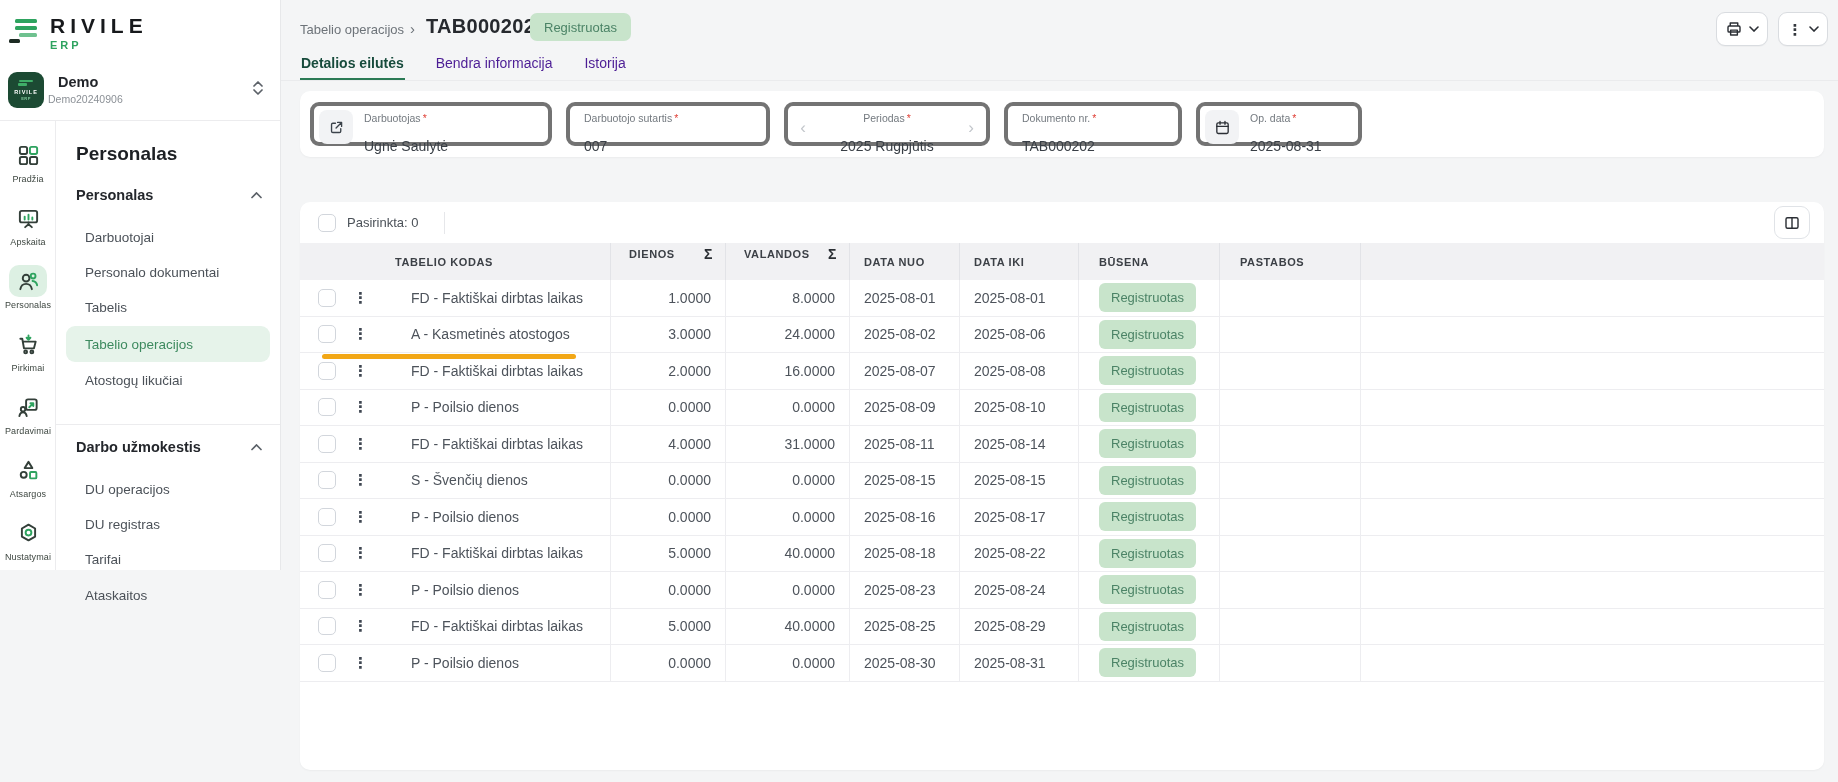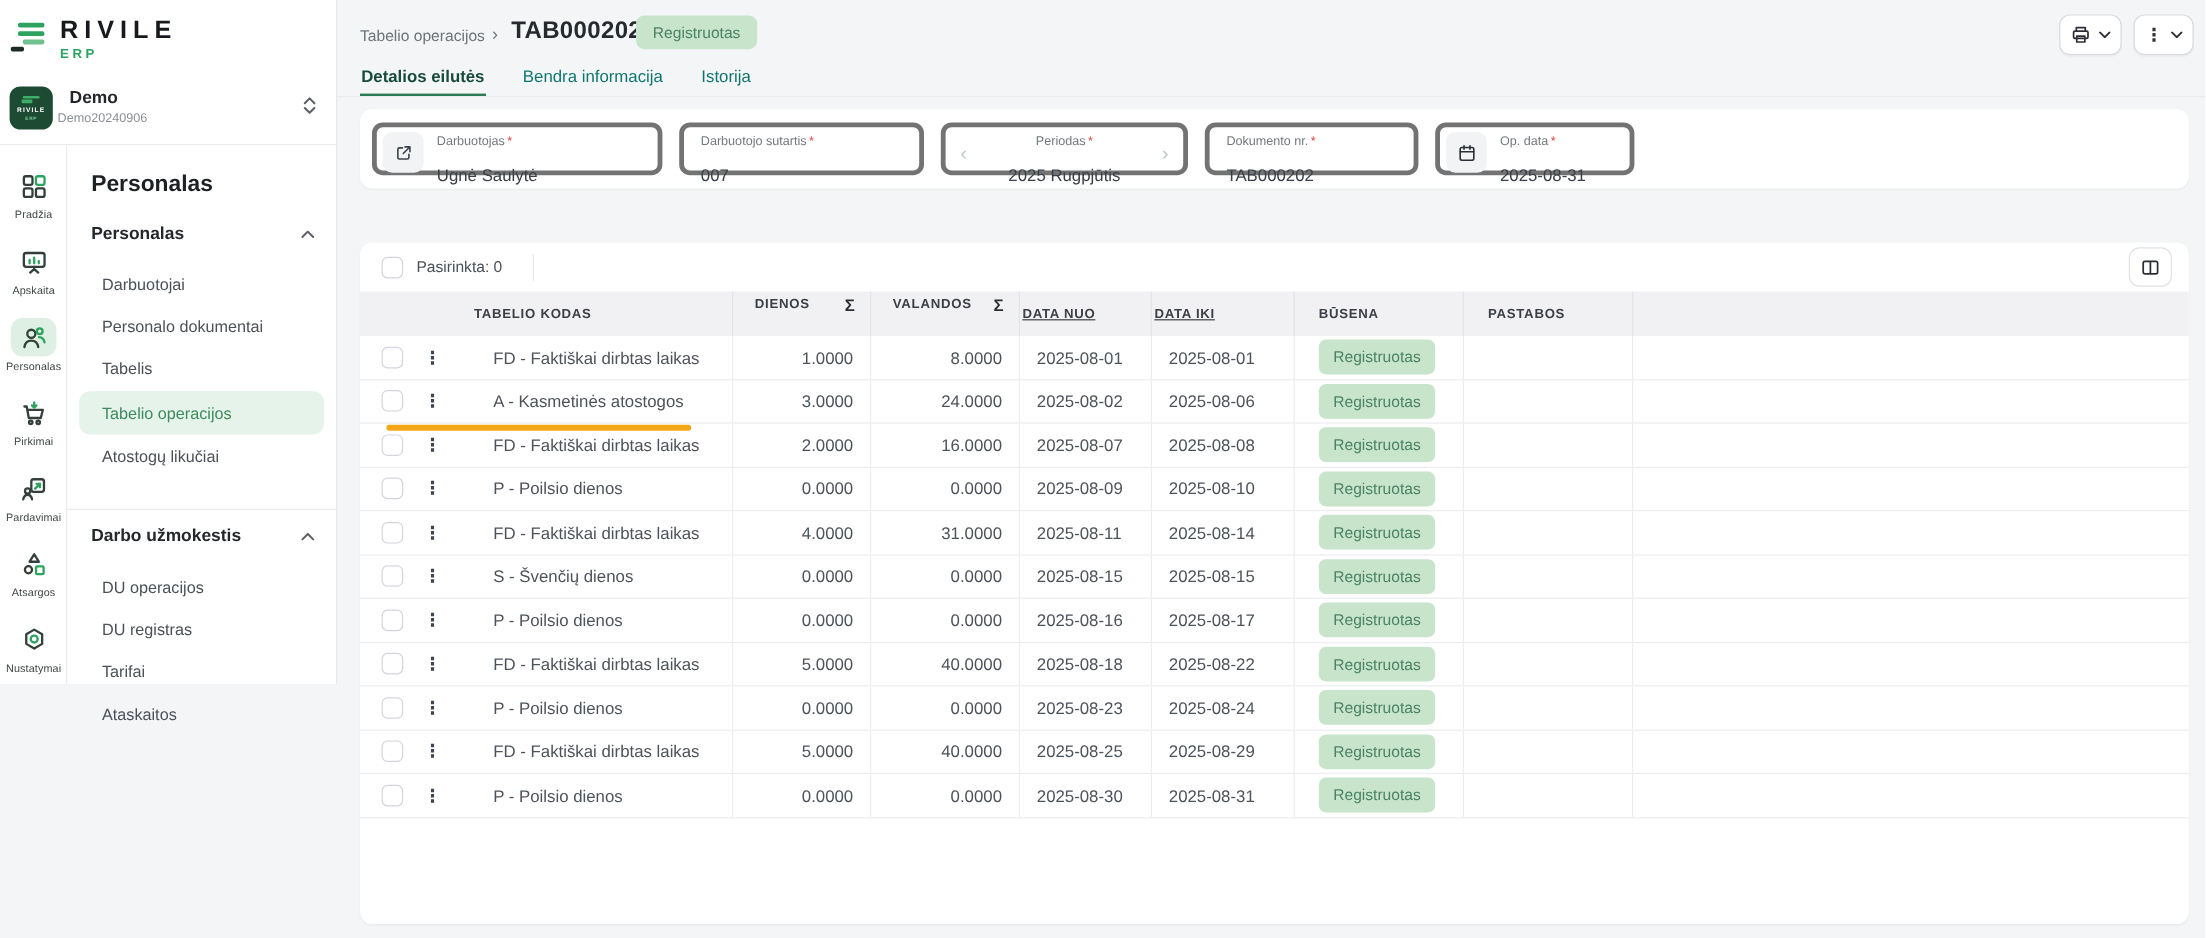--- a/index.html
+++ b/index.html
@@ -43,21 +43,21 @@
   .crumb-sep { position:absolute; left:410px; top:20px; font-size:15px; color:#6d7379; }
   .page-title { position:absolute; left:426px; top:15px; font-size:20px; font-weight:800; color:#26292e; letter-spacing:.3px; }
   .title-chip { position:absolute; left:530px; top:13px; height:28px; padding:0 14px; display:flex; align-items:center; background:#c8e4cb; color:#4b8366; font-size:13px; border-radius:7px; }
   .hdr-btn { position:absolute; top:12px; height:34px; background:#fff; border:1px solid #d9dce0; border-radius:9px; display:flex; align-items:center; justify-content:center; gap:6px; cursor:pointer; box-shadow:0 1px 1px rgba(0,0,0,.03); }
   .hdr-btn.print { left:1716px; width:52px; }
   .hdr-btn.more { left:1778px; width:50px; }
   .kebab-glyph { font-size:15px; font-weight:700; color:#33373d; line-height:1; }
 
   
   .tabs { position:absolute; left:281px; right:0; top:48px; height:33px; display:flex; gap:30px; padding-left:19px; border-bottom:1px solid #eaebed; }
-  .tab { display:flex; align-items:center; font-size:14px; color:#0f766e; cursor:pointer; border-bottom:2.5px solid transparent; padding:0 1px; }
+  .tab { display:flex; align-items:center; font-size:14px; color:#4c1d95; cursor:pointer; border-bottom:2.5px solid transparent; padding:0 1px; }
   .tab.active { color:#174b3c; font-weight:700; border-bottom-color:#2b7a55; }
 
   
   .fields-card { position:absolute; left:300px; top:91px; width:1524px; height:66px; background:#fff; border-radius:10px; box-shadow:0 1px 2px rgba(0,0,0,.04); }
   .fbox { position:absolute; top:11px; height:44px; border:4px solid #737373; border-radius:9px; background:#fff; cursor:pointer; }
   .fbox .fico { position:absolute; left:5px; top:4px; width:34px; height:34px; background:#f2f3f5; border-radius:8px; display:flex; align-items:center; justify-content:center; }
   .ftext { position:absolute; top:6px; left:14px; right:8px; }
   .fbox.hasico .ftext { left:50px; }
   .flabel { font-size:10.5px; color:#73797f; white-space:nowrap; }
   .freq { color:#e0443a; margin-left:2px; }
@@ -74,21 +74,21 @@
   .tb-div { width:1px; height:22px; background:#e6e7ea; margin-left:25px; }
   .cols-btn { position:absolute; right:14px; top:4px; width:36px; height:33px; border:1px solid #e0e3e7; border-radius:9px; background:#fff; display:flex; align-items:center; justify-content:center; cursor:pointer; }
 
   .tgrid { display:grid; grid-template-columns:310px 115px 124px 110px 119px 141px 141px minmax(0,1fr); }
   .thead { height:37px; background:#f1f1f3; }
   .thead .cell { display:flex; align-items:center; font-size:11px; font-weight:700; letter-spacing:.6px; color:#3c4046; }
   .thead .bl { border-left:1px solid #e2e3e7; }
   .h-first { padding-left:95px; }
   .h-num { justify-content:space-between; padding:0 12px 16px 18px; }
   .h-num .sum { font-size:14px; font-weight:600; color:#2b2f34; cursor:pointer; }
-  .h-date { padding-left:2px;text-decoration:underline; }
+  .h-date { padding-left:14px; }
   .h-status, .h-notes { padding-left:20px; }
 
   .trow { height:36.5px; border-bottom:1px solid #ededf0; cursor:pointer; }
   .trow .cell { display:flex; align-items:center; font-size:14px; color:#4d535b; overflow:hidden; }
   .trow .bl { border-left:1px solid #ededf0; }
   .c-first { padding-left:18px; }
   .c-first .kebab { margin-left:17px; font-size:15px; font-weight:700; color:#3f4651; letter-spacing:0; width:14px; text-align:center; }
   .c-first .kodas { margin-left:44px; white-space:nowrap; }
   .c-num { justify-content:flex-end; padding-right:14px; }
   .c-date { padding-left:14px; }

